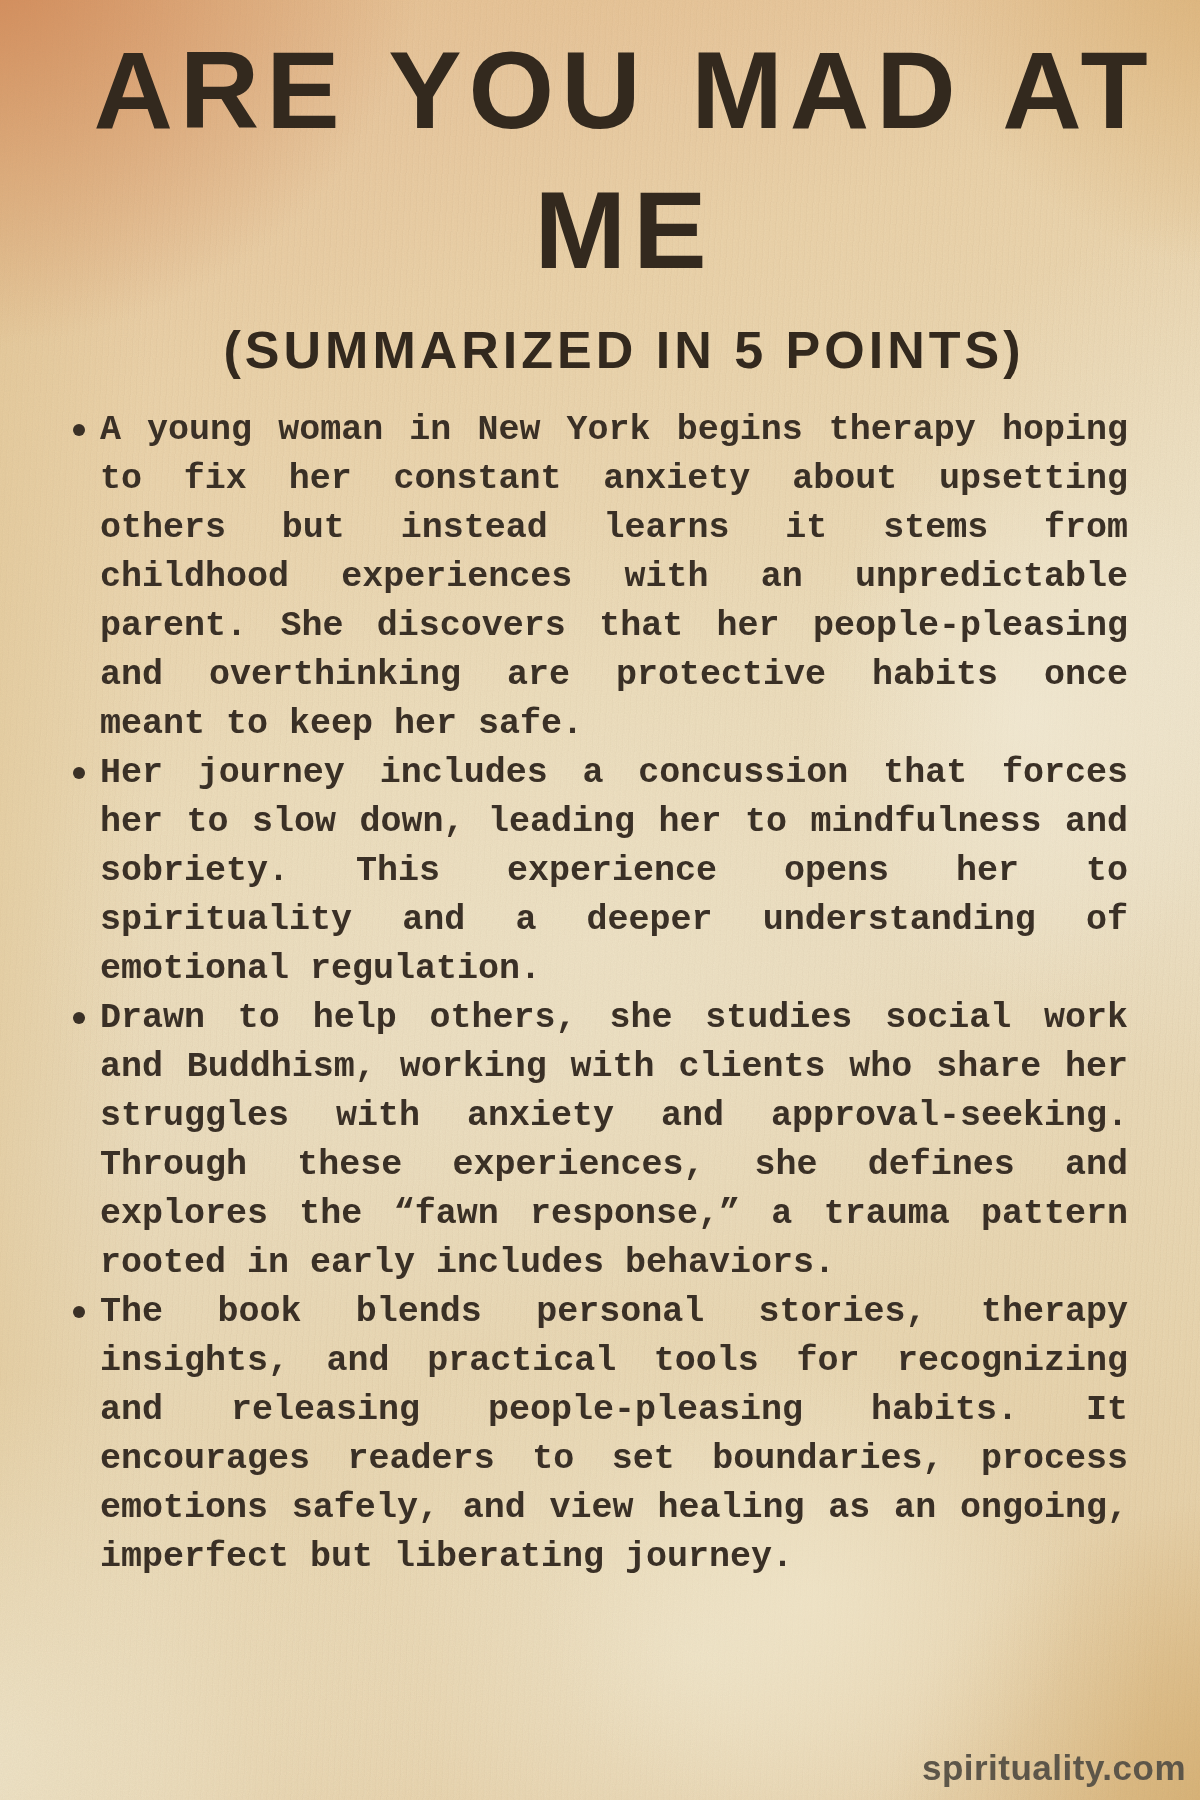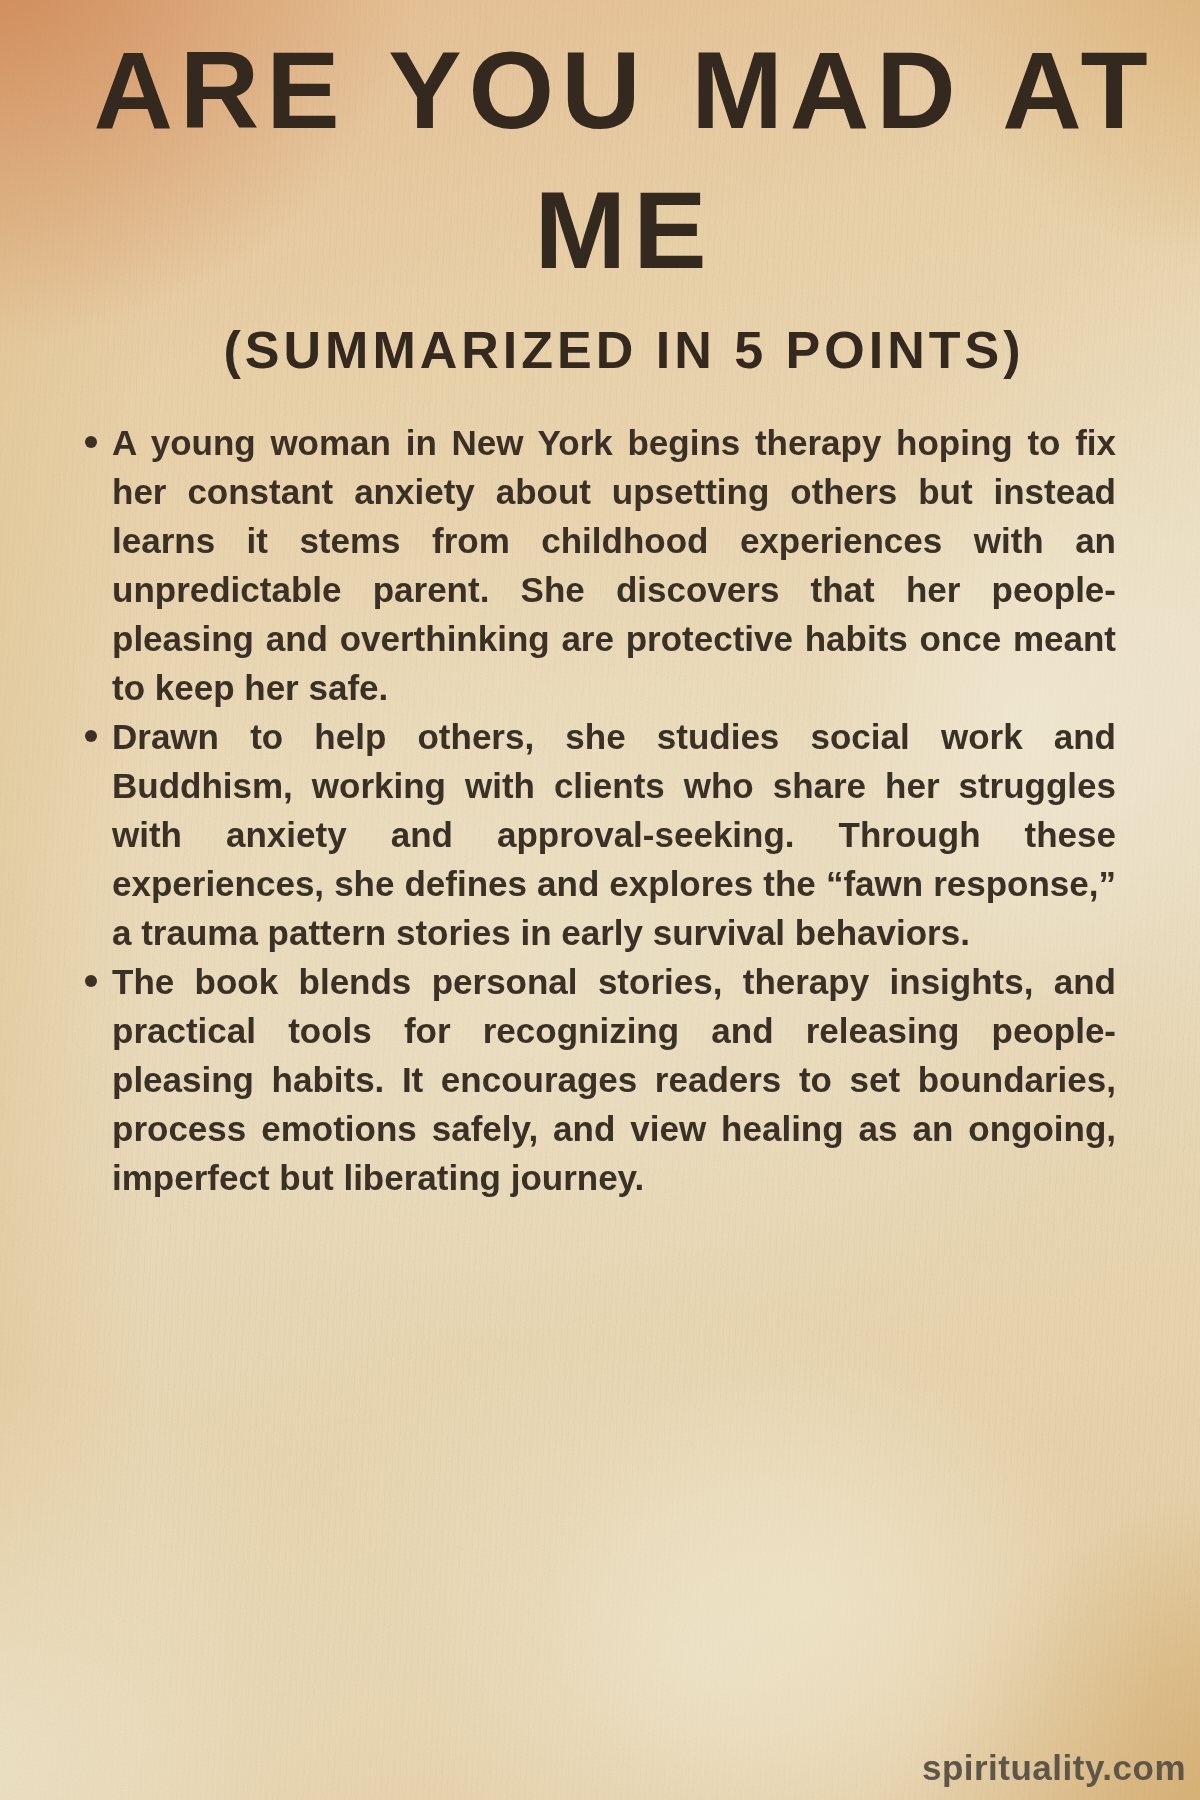--- a/index.html
+++ b/index.html
@@ -59,23 +59,24 @@
     font-size:52px;
     line-height:52px;
     font-weight:700;
     letter-spacing:4px;
     color:var(--title-text);
   }
   .content{
     position:absolute;top:406px;left:62px;width:1066px;
   }
   .points{
-    margin:12px;
+    margin:0;
     padding:0 0 0 38px;
     list-style:none;
+    font-family:Liberation Mono, monospace;
   }
   .points li{
     position:relative;
     text-align:justify;
     font-size:35px;
     line-height:49px;
     font-weight:700;
     color:var(--body-text);
   }
   .points li::before{
@@ -114,20 +115,21 @@
   <div class="wash wash-right"></div>
   <div class="wash wash-bottom"></div>
 
   <h1 class="title">ARE YOU MAD AT ME</h1>
 
   <div class="subtitle">(SUMMARIZED IN 5 POINTS)</div>
 
   <div class="content">
     <ul class="points">
         <li>A young woman in New York begins therapy hoping to fix her constant anxiety about upsetting others but instead learns it stems from childhood experiences with an unpredictable parent. She discovers that her people-pleasing and overthinking are protective habits once meant to keep her safe.</li>
-        <li>Drawn to help others, she studies social work and Buddhism, working with clients who share her struggles with anxiety and approval-seeking. Through these experiences, she defines and explores the “fawn response,” a trauma pattern stories in early survival behaviors.</li>
+        <li>Her journey includes a concussion that forces her to slow down, leading her to mindfulness and sobriety. This experience opens her to spirituality and a deeper understanding of emotional regulation.</li>
+        <li>Drawn to help others, she studies social work and Buddhism, working with clients who share her struggles with anxiety and approval-seeking. Through these experiences, she defines and explores the “fawn response,” a trauma pattern rooted in early includes behaviors.</li>
         <li>The book blends personal stories, therapy insights, and practical tools for recognizing and releasing people-pleasing habits. It encourages readers to set boundaries, process emotions safely, and view healing as an ongoing, imperfect but liberating journey.</li>
       </ul>
   </div>
 
   <div class="watermark">spirituality.com</div>
 
 </div>
 
 </body></html>

